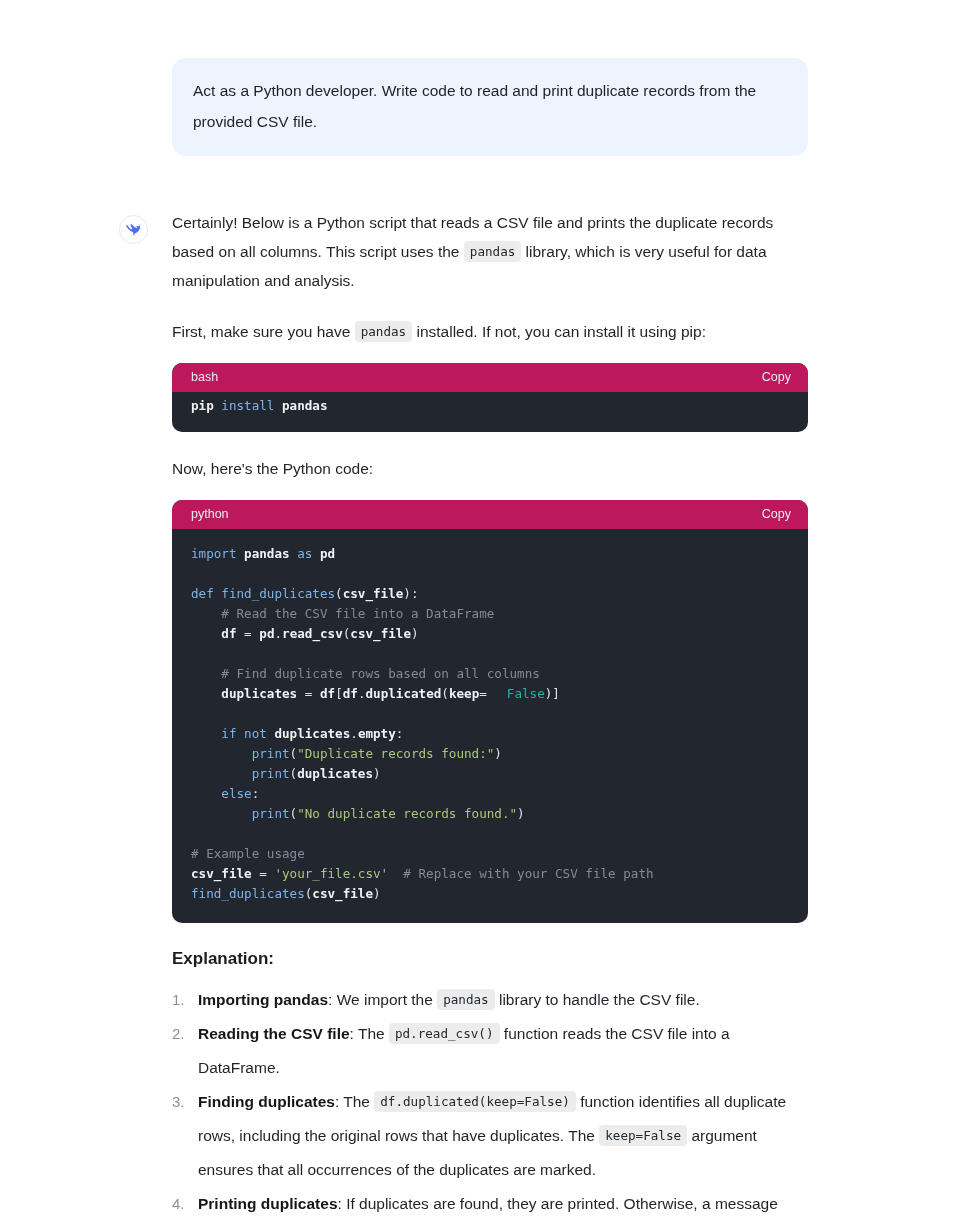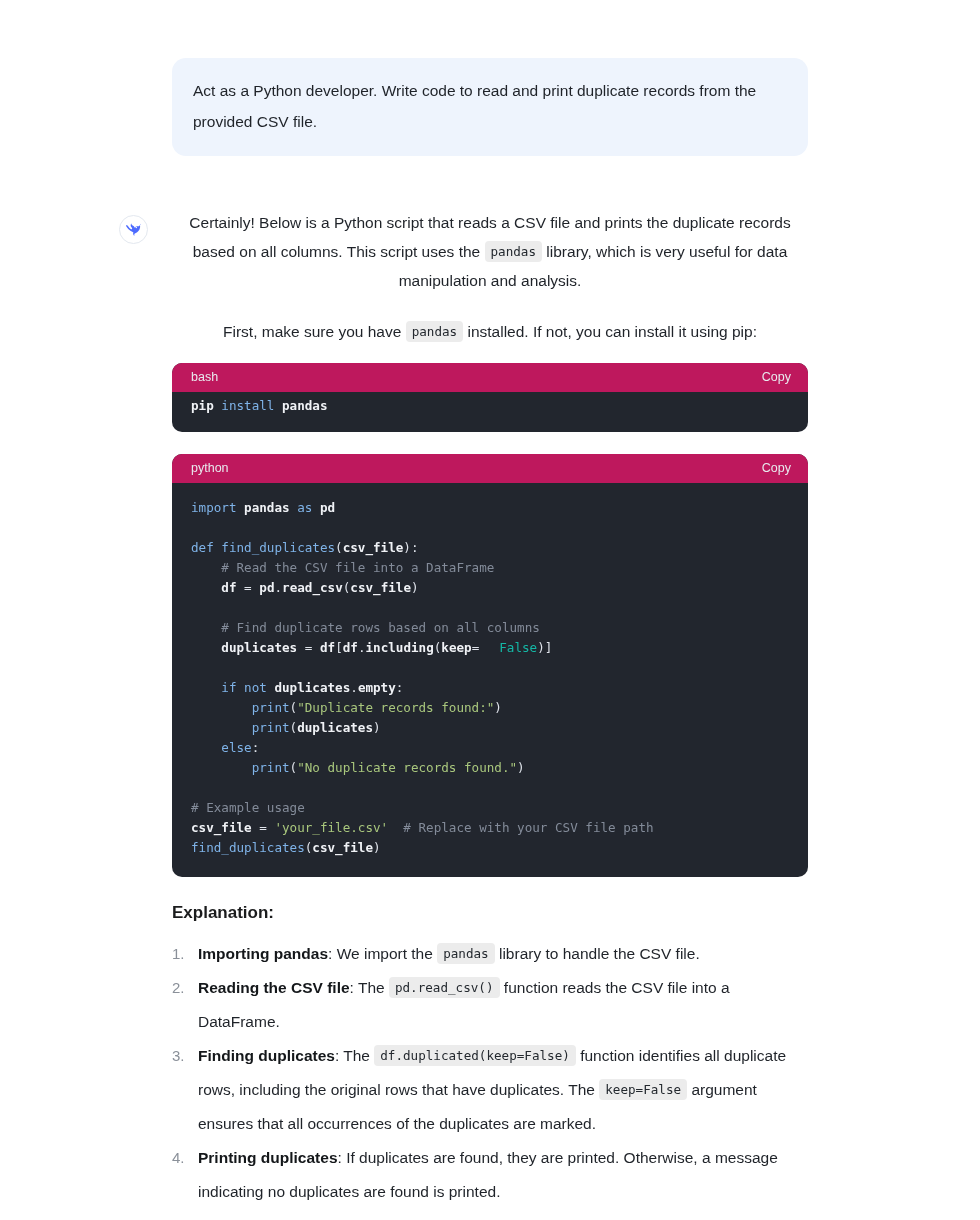--- a/index.html
+++ b/index.html
@@ -61,21 +61,20 @@
     align-items: center;
     justify-content: center;
   }
   .avatar svg { display: block; }
 
   .para {
     font-size: 15.5px;
     line-height: 29px;
     color: #1f2329;
     margin: 0 0 22px 0;
-    text-align: center;
   }
   .para.tight { margin-bottom: 17px; }
 
   code.inline {
     font-family: "DejaVu Sans Mono", "Liberation Mono", monospace;
     background: #ececec;
     color: #24292f;
     font-size: 12.6px;
     padding: 3px 6px;
     border-radius: 4px;
@@ -185,34 +184,35 @@
       <p class="para tight"><span>First, make sure you have</span> <code class="inline">pandas</code> <span>installed. If not, you can install it using pip:</span></p>
 
       <div class="codeblock">
         <div class="code-header">
           <span class="code-lang">bash</span>
           <span class="code-copy">Copy</span>
         </div>
         <div class="code-body"><span class="t-id">pip</span> <span class="t-kw">install</span> <span class="t-id">pandas</span></div>
       </div>
 
+      <p class="para tight">Now, here's the Python code:</p>
 
       <div class="codeblock">
         <div class="code-header">
           <span class="code-lang">python</span>
           <span class="code-copy">Copy</span>
         </div>
         <div class="code-body tall"><span class="t-kw">import</span> <span class="t-id">pandas</span> <span class="t-kw">as</span> <span class="t-id">pd</span>
 
 <span class="t-kw">def</span> <span class="t-fn">find_duplicates</span><span class="t-op">(</span><span class="t-id">csv_file</span><span class="t-op">):</span>
     <span class="t-com"># Read the CSV file into a DataFrame</span>
     <span class="t-id">df</span> <span class="t-op">=</span> <span class="t-id">pd</span><span class="t-op">.</span><span class="t-id">read_csv</span><span class="t-op">(</span><span class="t-id">csv_file</span><span class="t-op">)</span>
 
     <span class="t-com"># Find duplicate rows based on all columns</span>
-    <span class="t-id">duplicates</span> <span class="t-op">=</span> <span class="t-id">df</span><span class="t-op">[</span><span class="t-id">df</span><span class="t-op">.</span><span class="t-id">including</span><span class="t-op">(</span><span class="t-id">keep</span><span class="t-op">=</span><span class="t-num">False</span><span class="t-op">)]</span>
+    <span class="t-id">duplicates</span> <span class="t-op">=</span> <span class="t-id">df</span><span class="t-op">[</span><span class="t-id">df</span><span class="t-op">.</span><span class="t-id">duplicated</span><span class="t-op">(</span><span class="t-id">keep</span><span class="t-op">=</span><span class="t-num">False</span><span class="t-op">)]</span>
 
     <span class="t-kw">if</span> <span class="t-kw">not</span> <span class="t-id">duplicates</span><span class="t-op">.</span><span class="t-id">empty</span><span class="t-op">:</span>
         <span class="t-fn">print</span><span class="t-op">(</span><span class="t-str">"Duplicate records found:"</span><span class="t-op">)</span>
         <span class="t-fn">print</span><span class="t-op">(</span><span class="t-id">duplicates</span><span class="t-op">)</span>
     <span class="t-kw">else</span><span class="t-op">:</span>
         <span class="t-fn">print</span><span class="t-op">(</span><span class="t-str">"No duplicate records found."</span><span class="t-op">)</span>
 
 <span class="t-com"># Example usage</span>
 <span class="t-id">csv_file</span> <span class="t-op">=</span> <span class="t-str">'your_file.csv'</span>  <span class="t-com"># Replace with your CSV file path</span>
 <span class="t-fn">find_duplicates</span><span class="t-op">(</span><span class="t-id">csv_file</span><span class="t-op">)</span></div>

